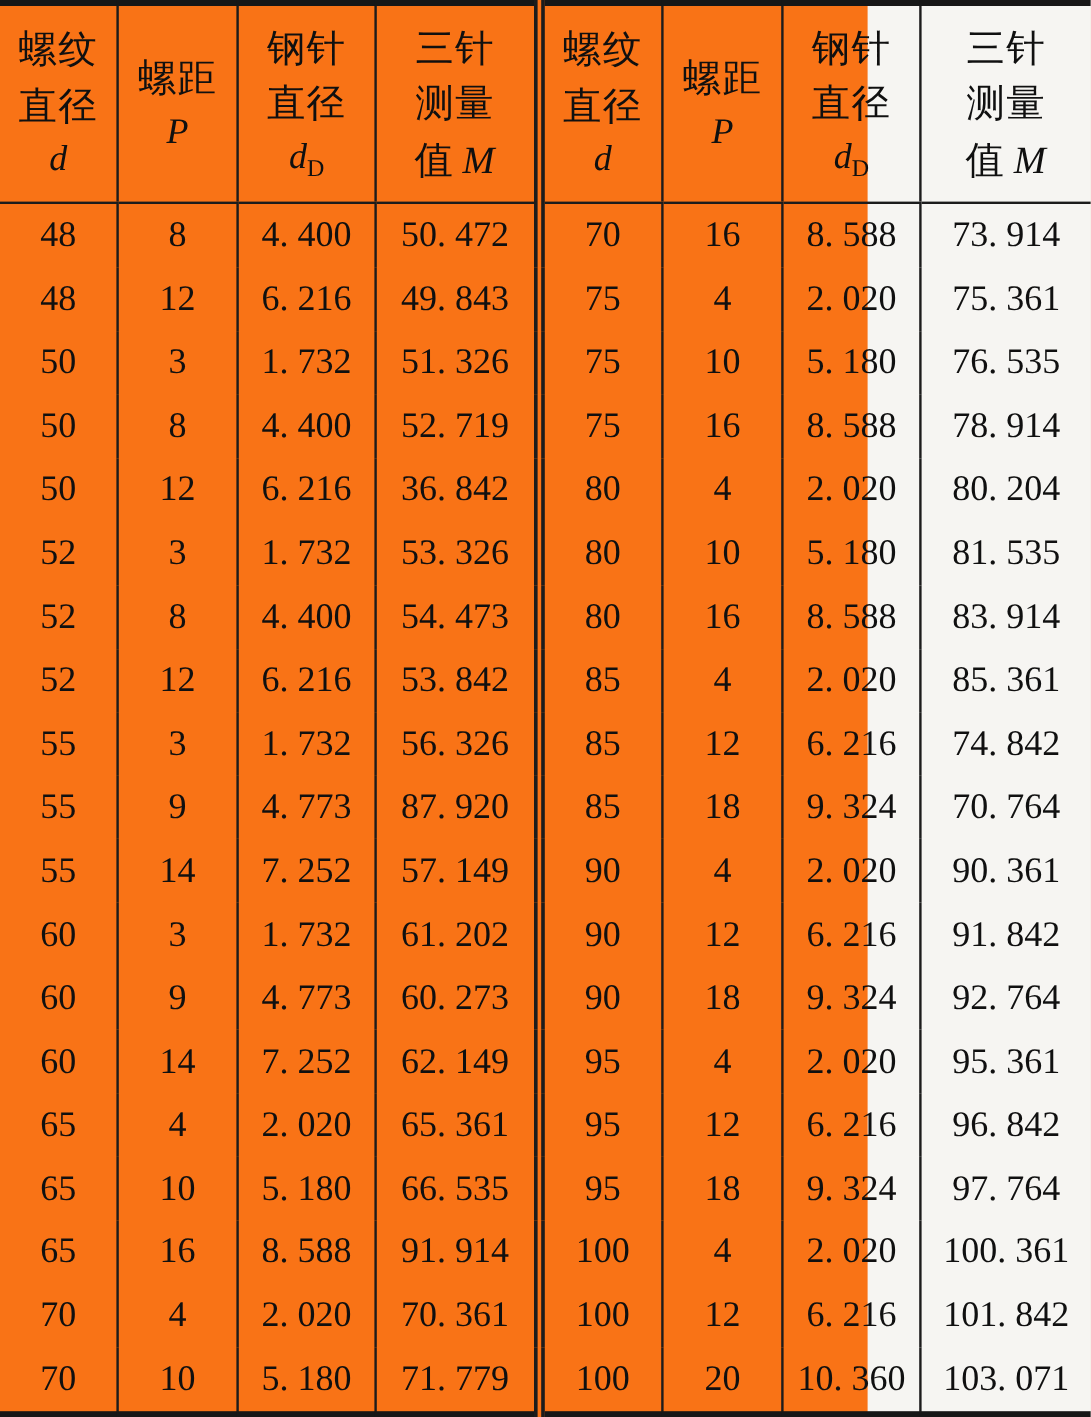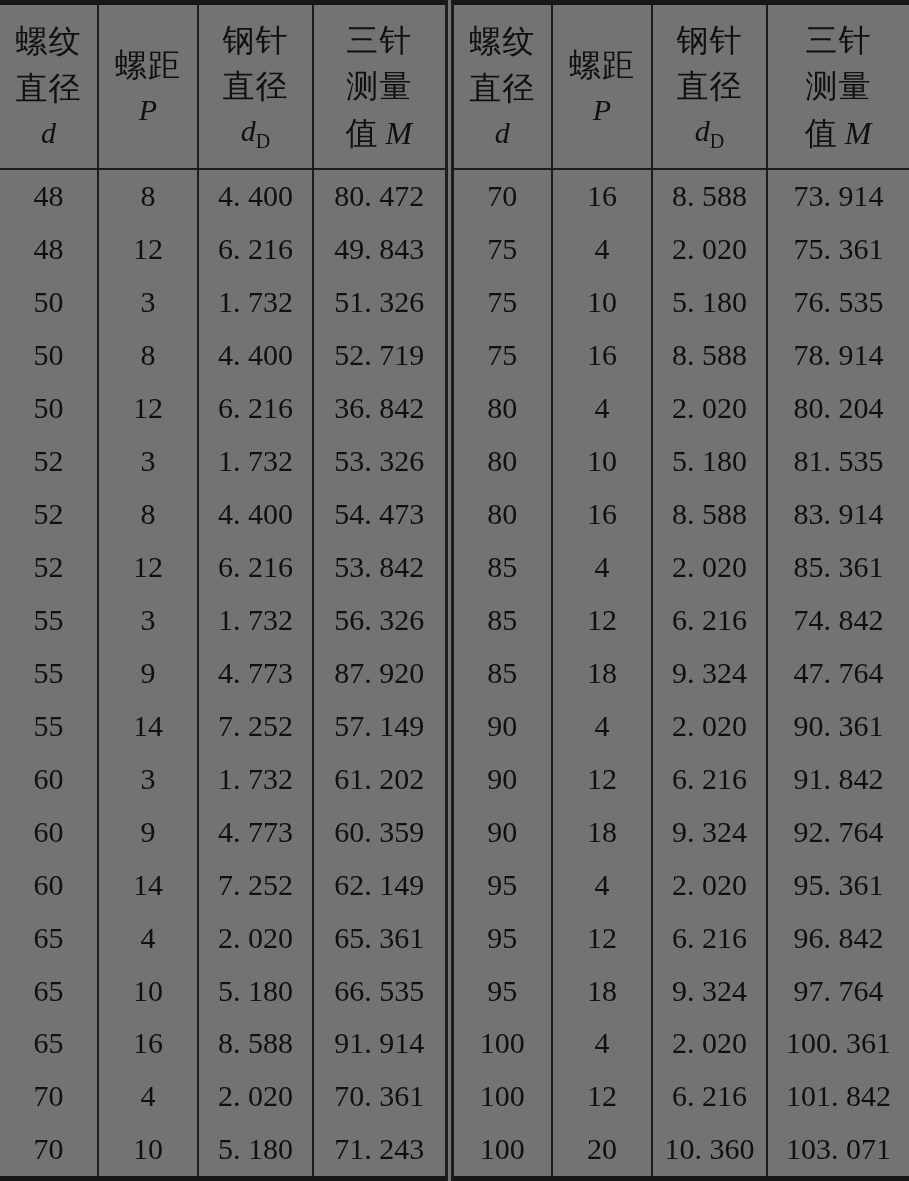--- a/index.html
+++ b/index.html
@@ -4,23 +4,23 @@
 <style>
   html, body {
     margin: 0;
     padding: 0;
     width: 909px;
     height: 1181px;
     background: #f6f5f2;
     overflow: hidden;
   }
   .page {
-    width: 909px;
+    width: 723px;
     height: 1181px;
-    background: #737373;
+    background: #f97316;
   }
   table.pin-table {
     width: 909px;
     height: 1181px;
     border-collapse: collapse;
     table-layout: fixed;
     border-top: 5px solid #171717;
     border-bottom: 5px solid #171717;
     font-family: "Liberation Serif", "DejaVu Serif", serif;
     color: #101010;
@@ -119,21 +119,21 @@
           <div class="hline">测量</div>
           <div class="hline"><span class="prefix">值</span><span class="it">M</span></div>
         </th>
       </tr>
     </thead>
     <tbody>
         <tr>
           <td>48</td>
           <td>8</td>
           <td>4. 400</td>
-          <td>80. 472</td>
+          <td>50. 472</td>
           <td>70</td>
           <td>16</td>
           <td>8. 588</td>
           <td>73. 914</td>
         </tr>
         <tr>
           <td>48</td>
           <td>12</td>
           <td>6. 216</td>
           <td>49. 843</td>
@@ -213,21 +213,21 @@
           <td>74. 842</td>
         </tr>
         <tr>
           <td>55</td>
           <td>9</td>
           <td>4. 773</td>
           <td>87. 920</td>
           <td>85</td>
           <td>18</td>
           <td>9. 324</td>
-          <td>47. 764</td>
+          <td>70. 764</td>
         </tr>
         <tr>
           <td>55</td>
           <td>14</td>
           <td>7. 252</td>
           <td>57. 149</td>
           <td>90</td>
           <td>4</td>
           <td>2. 020</td>
           <td>90. 361</td>
@@ -239,21 +239,21 @@
           <td>61. 202</td>
           <td>90</td>
           <td>12</td>
           <td>6. 216</td>
           <td>91. 842</td>
         </tr>
         <tr>
           <td>60</td>
           <td>9</td>
           <td>4. 773</td>
-          <td>60. 359</td>
+          <td>60. 273</td>
           <td>90</td>
           <td>18</td>
           <td>9. 324</td>
           <td>92. 764</td>
         </tr>
         <tr>
           <td>60</td>
           <td>14</td>
           <td>7. 252</td>
           <td>62. 149</td>
@@ -299,21 +299,21 @@
           <td>70. 361</td>
           <td>100</td>
           <td>12</td>
           <td>6. 216</td>
           <td>101. 842</td>
         </tr>
         <tr>
           <td>70</td>
           <td>10</td>
           <td>5. 180</td>
-          <td>71. 243</td>
+          <td>71. 779</td>
           <td>100</td>
           <td>20</td>
           <td>10. 360</td>
           <td>103. 071</td>
         </tr>
       </tbody>
   </table>
 </div>
 
 </body></html>

